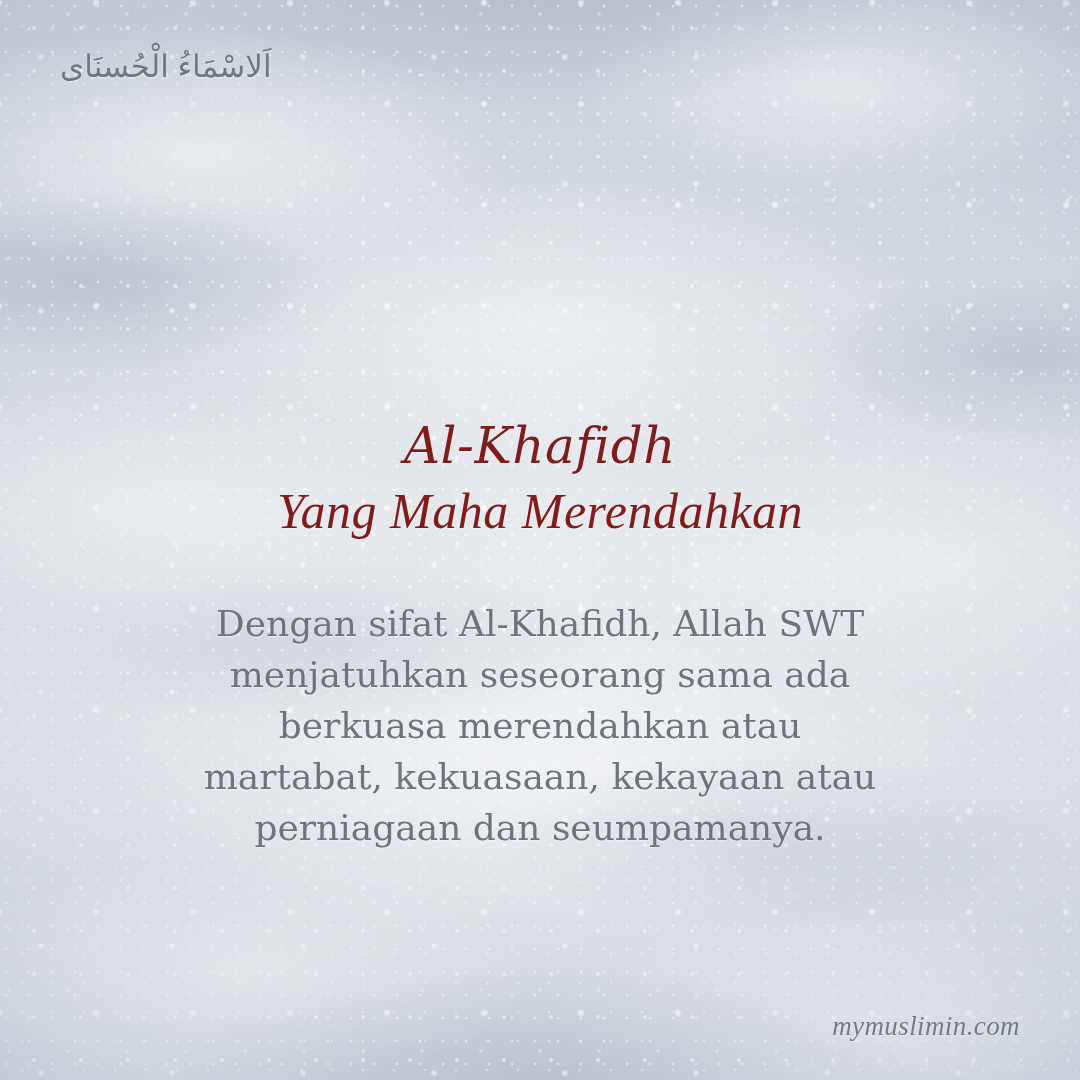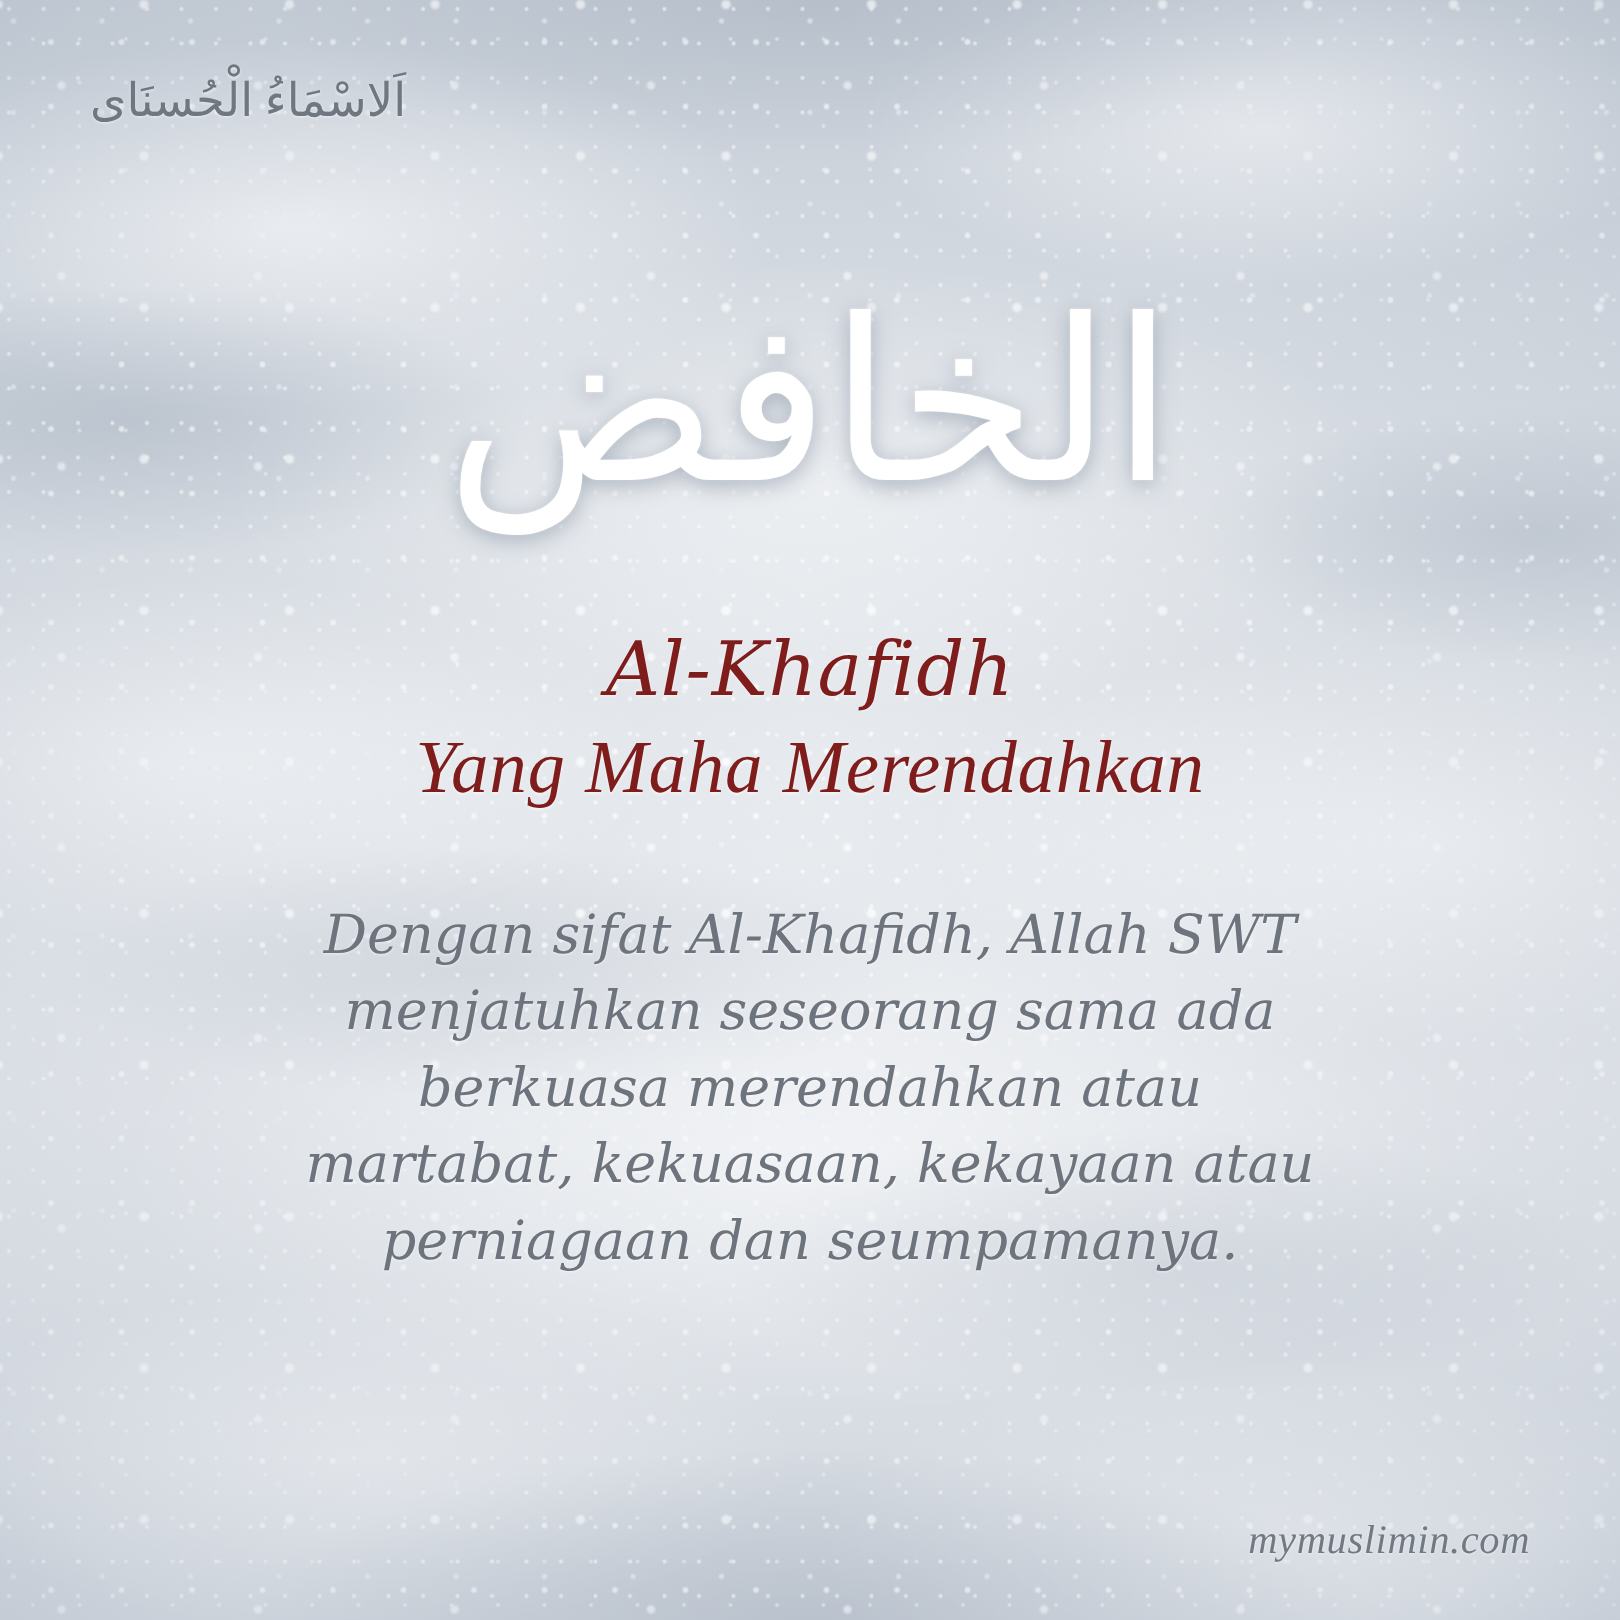--- a/index.html
+++ b/index.html
@@ -84,21 +84,21 @@
   
   .content {
     position: absolute;
     inset: 0;
   }
 
   .corner-arabic {
     position: absolute;
     left: 60px;
     top: 48px;
-    font-family: Liberation Serif, serif;
+    font-family: Liberation Sans, sans-serif;
     font-size: 31px;
     color: #6f7781;
     direction: rtl;
     letter-spacing: 0px;
     text-shadow: 0 1px 2px rgba(255,255,255,0.55);
   }
 
   .name-arabic {
     position: absolute;
     left: 0;
@@ -139,21 +139,20 @@
     text-shadow: 0 1px 2px rgba(255,255,255,0.6);
   }
 
   .description {
     position: absolute;
     left: 190px;
     width: 700px;
     top: 598px;
     text-align: center;
     font-family: "DejaVu Serif", serif;
-    font-style: italic;
     font-size: 36px;
     line-height: 1.42;
     color: #6d747d;
     text-shadow: 0 1px 2px rgba(255,255,255,0.55);
   }
   .description .line { display: block; white-space: nowrap; }
 
   .watermark {
     position: absolute;
     right: 60px;
@@ -177,21 +176,20 @@
   <div class="bg-shade"></div>
   <div class="bg-sparkle-a"></div>
   <div class="bg-sparkle-b"></div>
   <div class="bg-sparkle-c"></div>
   <div class="bg-vignette"></div>
 
   <div class="content">
 
     <div class="corner-arabic">اَلاسْمَاءُ الْحُسنَاى</div>
 
-    <div class="name-arabic">الخافض</div>
 
     <div class="translit-block">
       <div class="translit">Al-Khafidh</div>
       <div class="meaning">Yang Maha Merendahkan</div>
     </div>
 
     <div class="description">
       <span class="line">Dengan sifat Al-Khafidh, Allah SWT</span>
       <span class="line">menjatuhkan seseorang sama ada</span>
       <span class="line">berkuasa merendahkan atau</span>

